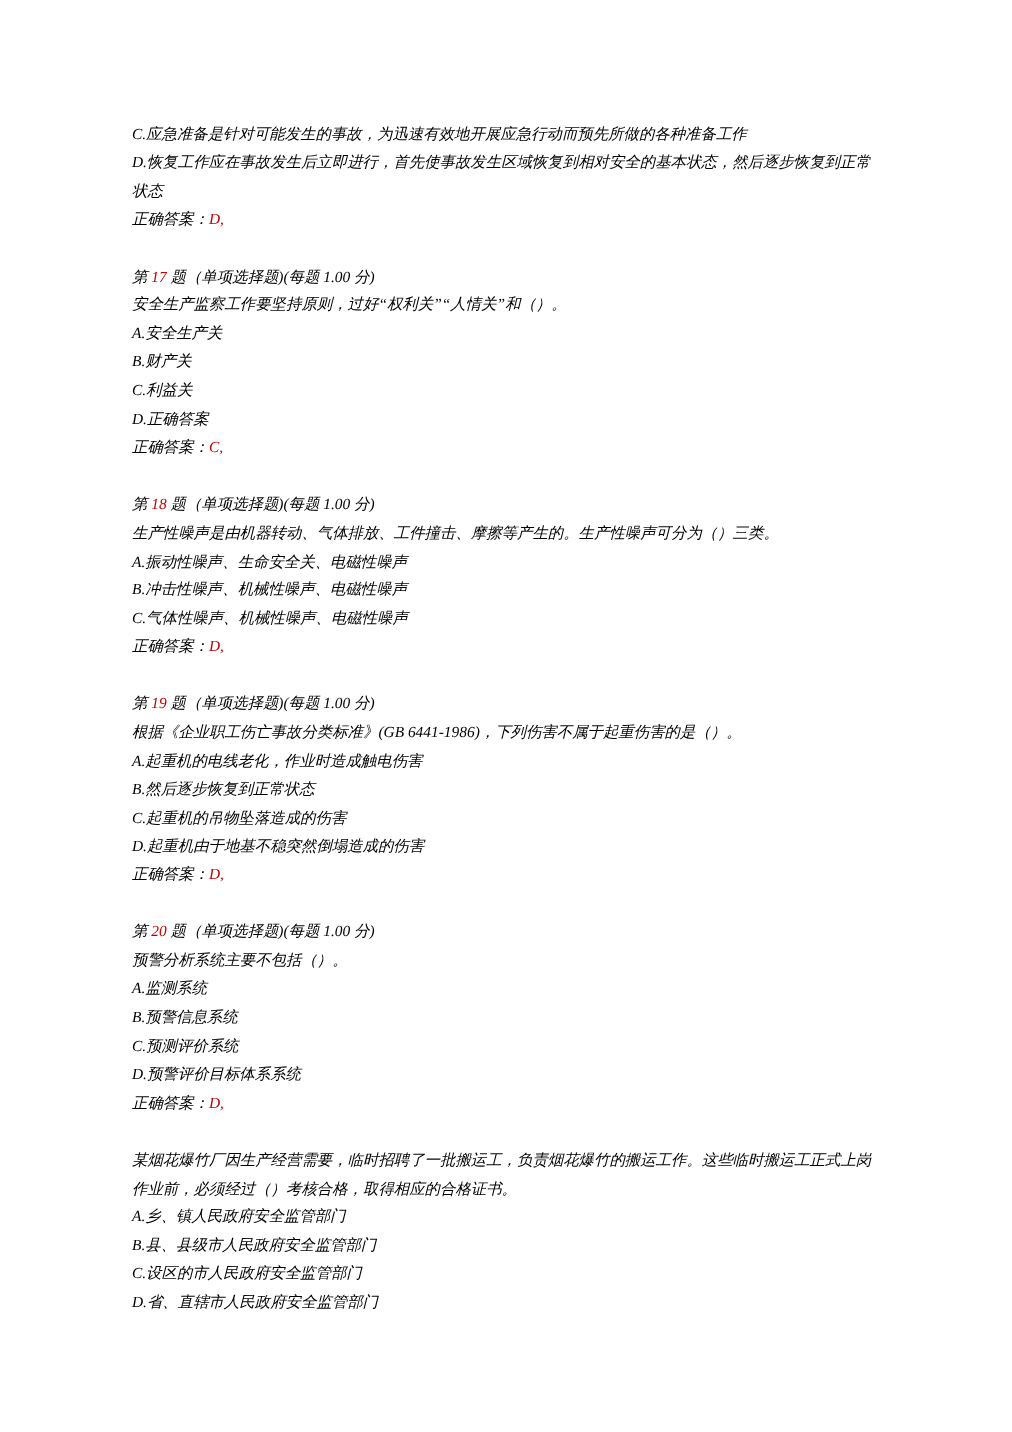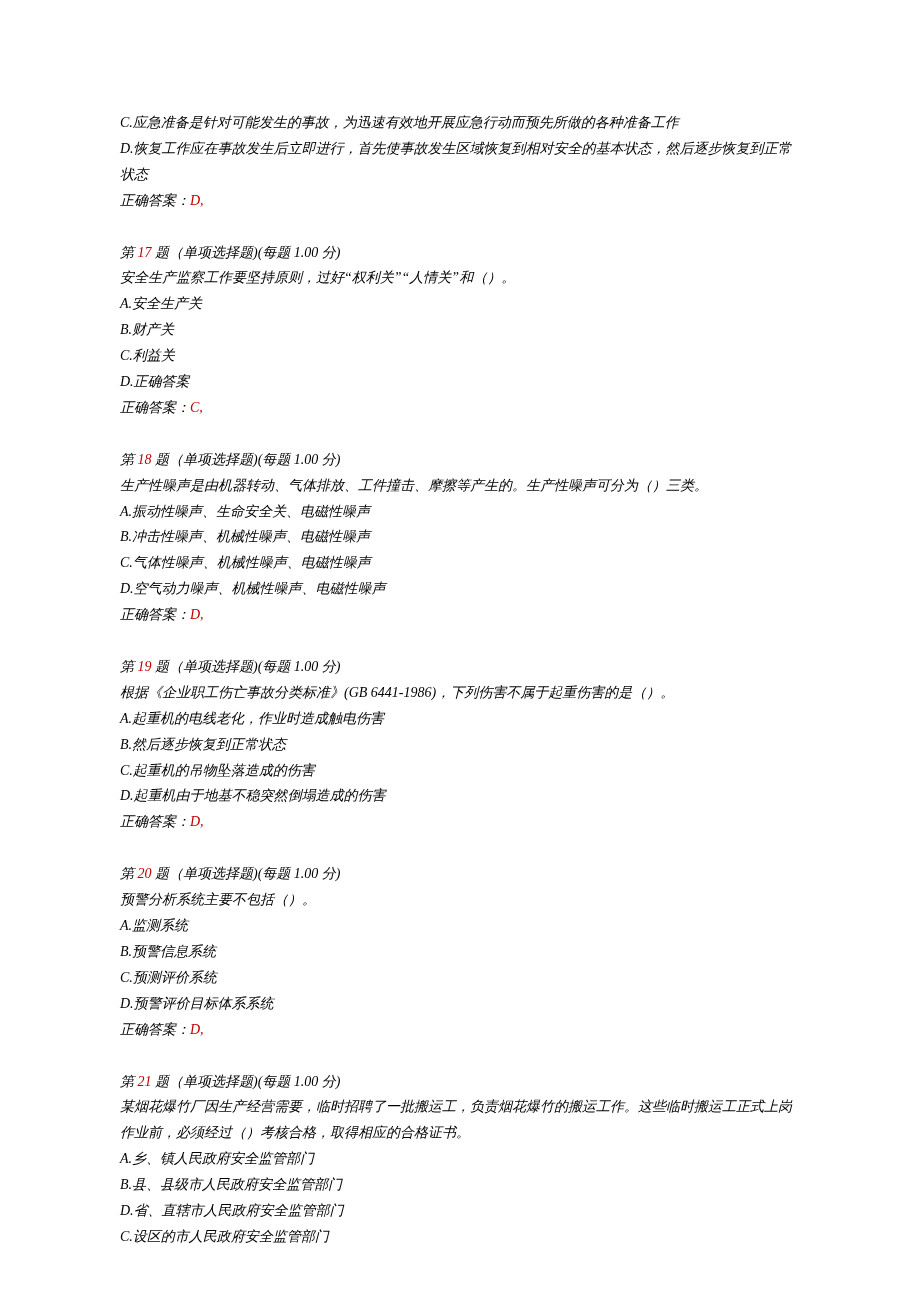--- a/index.html
+++ b/index.html
@@ -54,21 +54,20 @@
 <div class="spacer"></div>
 
 <div>
   <div class="line">
     <span>第 </span><span class="red">18</span><span> 题（单项选择题)(每题 1.00 分)</span>
   </div>
   <div class="line">生产性噪声是由机器转动、气体排放、工件撞击、摩擦等产生的。生产性噪声可分为（）三类。</div>
   <div class="line">A.振动性噪声、生命安全关、电磁性噪声</div>
   <div class="line">B.冲击性噪声、机械性噪声、电磁性噪声</div>
   <div class="line">C.气体性噪声、机械性噪声、电磁性噪声</div>
-  <div class="line">D.空气动力噪声、机械性噪声、电磁性噪声</div>
   <div class="line">
     <span>正确答案：</span><span class="red">D,</span>
   </div>
 </div>
 
 <div class="spacer"></div>
 
 <div>
   <div class="line">
     <span>第 </span><span class="red">19</span><span> 题（单项选择题)(每题 1.00 分)</span>
@@ -95,21 +94,18 @@
   <div class="line">C.预测评价系统</div>
   <div class="line">D.预警评价目标体系系统</div>
   <div class="line">
     <span>正确答案：</span><span class="red">D,</span>
   </div>
 </div>
 
 <div class="spacer"></div>
 
 <div>
-  <div class="line">
-    <span>第 </span><span class="red">21</span><span> 题（单项选择题)(每题 1.00 分)</span>
-  </div>
   <div class="line">某烟花爆竹厂因生产经营需要，临时招聘了一批搬运工，负责烟花爆竹的搬运工作。这些临时搬运工正式上岗作业前，必须经过（）考核合格，取得相应的合格证书。</div>
   <div class="line">A.乡、镇人民政府安全监管部门</div>
   <div class="line">B.县、县级市人民政府安全监管部门</div>
+  <div class="line">C.设区的市人民政府安全监管部门</div>
   <div class="line">D.省、直辖市人民政府安全监管部门</div>
-  <div class="line">C.设区的市人民政府安全监管部门</div>
 </div>
 
 </body></html>

